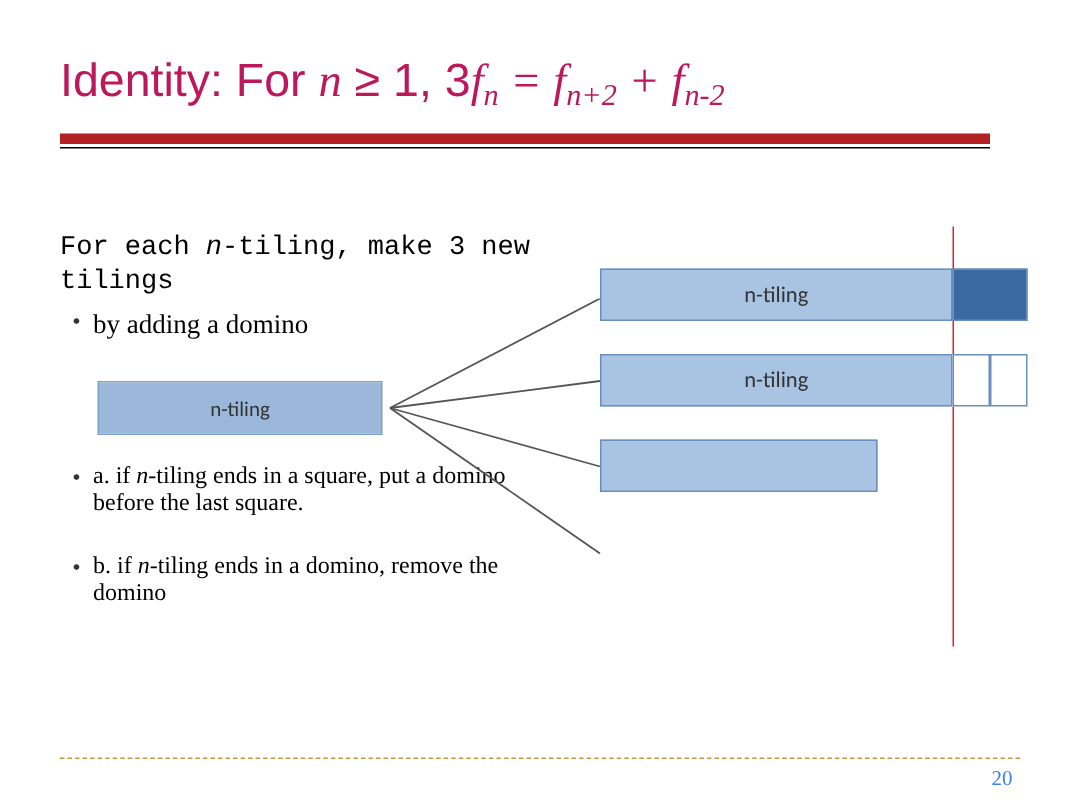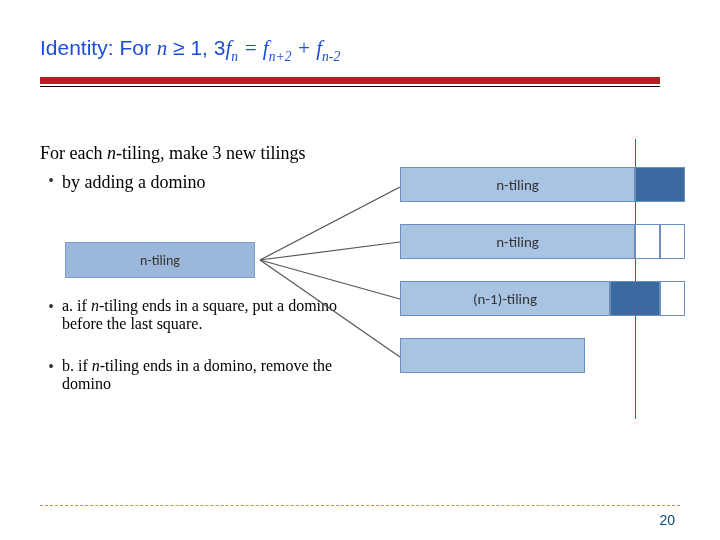--- a/index.html
+++ b/index.html
@@ -11,22 +11,22 @@
     position: relative;
     overflow: hidden;
   }
   .slide {
     position: absolute;
     inset: 0;
     padding: 35px 40px 40px 40px;
   }
   .title {
     font-family: Verdana, Geneva, sans-serif;
-    font-size: 21px;
-    color: #1d4ed8;
+    font-size: 31px;
+    color: #be185d;
     line-height: 1.25;
     padding-bottom: 6px;
   }
   .title .fn { font-style: italic; font-family: Georgia, serif; }
   .title .sub { font-size: 0.65em; vertical-align: -6px; font-style: italic; }
   .title-rule {
     margin-top: 6px;
     border-top: 7px solid #b22222;
     border-bottom: 1px solid #000;
     height: 10px;
@@ -39,21 +39,21 @@
   }
   .body-left {
     position: absolute;
     left: 0;
     top: 0;
     width: 330px;
     font-size: 18px;
     color: #000;
     line-height: 1.25;
   }
-  .lead { margin-bottom: 6px; }
+  .lead { margin-bottom: 6px; font-family: Liberation Mono, monospace; }
   .bullet {
     display: flex;
     margin-top: 0;
     margin-bottom: 10px;
   }
   .bullet .mk {
     width: 22px;
     flex: 0 0 22px;
     font-size: 16px;
     color: #333;
@@ -150,23 +150,23 @@
     left: 40px;
     right: 40px;
     bottom: 34px;
     height: 0;
     border-top: 1.5px dashed #c29a3a;
   }
   .pagenum {
     position: absolute;
     right: 45px;
     bottom: 12px;
-    font-family: Liberation Sans, sans-serif;
+    font-family: Liberation Serif, serif;
     font-size: 14px;
-    color: #0c4a6e;
+    color: #3b82f6;
   }
 </style>
 </head>
 <body>
 
 <div class="slide">
 
   <div class="title">
     <span>Identity:  For </span><span class="fn">n</span><span> ≥ 1,   3</span><span class="fn">f</span><span class="fn sub">n</span><span class="fn"> = </span><span class="fn">f</span><span class="fn sub">n+2</span><span class="fn"> + </span><span class="fn">f</span><span class="fn sub">n-2</span>
   </div>
@@ -232,28 +232,20 @@
 
       <div class="right-row">
         <div class="r-wrap" style="width:285px">
           <div class="r-bar bar-light" style="left:0; width:235px"></div>
           <div class="r-bar bar-white" style="left:235px; width:25px"></div>
           <div class="r-bar bar-white" style="left:260px; width:25px"></div>
           <div class="r-label" style="left:0; width:235px">n-tiling</div>
         </div>
       </div>
 
-      <div class="right-row">
-        <div class="r-wrap" style="width:285px">
-          <div class="r-bar bar-light" style="left:0; width:210px"></div>
-          <div class="r-bar bar-dark" style="left:210px; width:50px"></div>
-          <div class="r-bar bar-white" style="left:260px; width:25px"></div>
-          <div class="r-label" style="left:0; width:210px">(n-1)-tiling</div>
-        </div>
-      </div>
 
       <div class="right-row">
         <div class="r-wrap" style="width:235px; margin-right:50px">
           <div class="r-bar bar-light" style="left:0; width:185px"></div>
         </div>
       </div>
 
     </div>
 
   </div>

